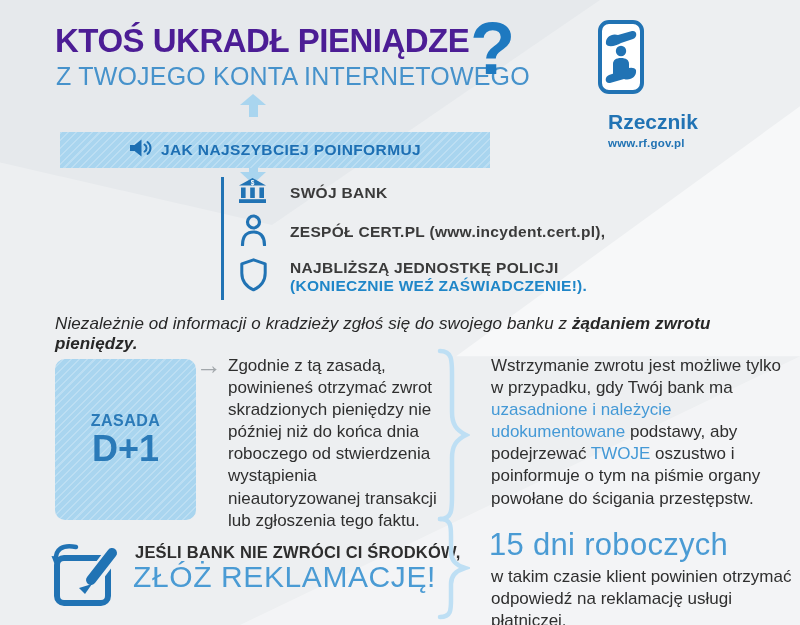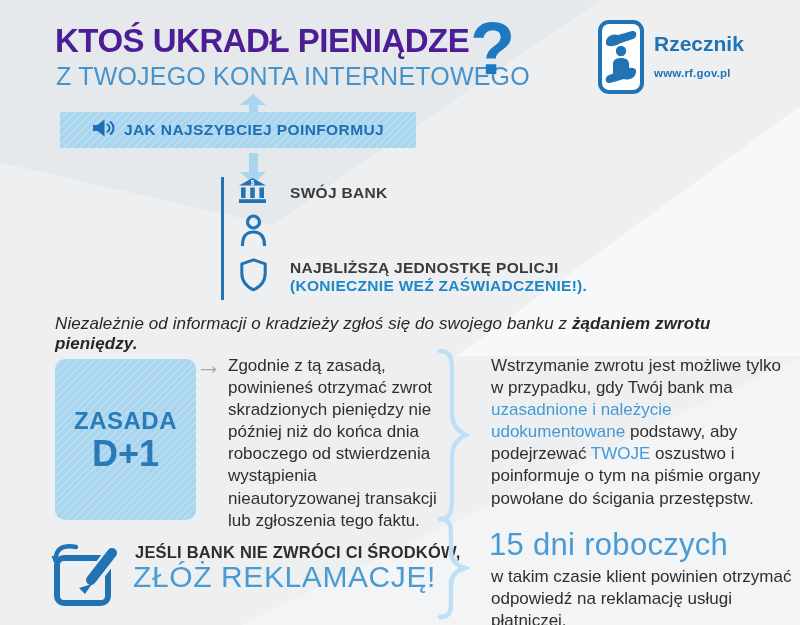--- a/index.html
+++ b/index.html
@@ -14,49 +14,49 @@
   .facet.f2{background:rgba(255,255,255,.35);clip-path:polygon(100% 57%,100% 100%,30% 100%);}
   .facet.f3{background:rgba(120,135,150,.05);clip-path:polygon(0 0,75% 0,34% 36%,0 26%);}
   .abs{position:absolute;}
 
   
   .title{left:55px;top:22px;font-size:33px;font-weight:800;color:#4c1d95;letter-spacing:-.5px;white-space:nowrap;}
   .subtitle{left:56px;top:62px;font-size:25px;font-weight:400;color:#4692cb;letter-spacing:.2px;white-space:nowrap;}
   .qmark{left:470px;top:12px;font-size:74px;font-weight:800;color:#1e79c0;line-height:1;}
 
   
-  .logo{left:598px;top:20px;display:flex;align-items:flex-start;}
+  .logo{left:598px;top:20px;display:flex;align-items:flex-start;flex-direction:column;}
   .logo-text{margin-left:10px;padding-top:12px;}
   .logo-name{font-size:21px;line-height:23px;font-weight:700;color:#2173b4;}
-  .logo-url{font-size:11.5px;font-weight:700;color:#2173b4;margin-top:12px;letter-spacing:.2px;}
+  .logo-url{font-size:11.5px;font-weight:700;color:#2173b4;margin-top:4px;letter-spacing:.2px;}
 
   
   .striped{background-color:#a9d5ef;background-image:repeating-linear-gradient(135deg,rgba(255,255,255,.22) 0 1.5px,rgba(255,255,255,0) 1.5px 5.5px);}
-  .banner{left:60px;top:112px;width:356px;height:36px;display:flex;align-items:center;justify-content:center;gap:9px;}
+  .banner{left:60px;top:132px;width:430px;height:36px;display:flex;align-items:center;justify-content:center;gap:9px;}
   .banner-label{font-size:15.5px;font-weight:700;color:#1d6fb3;letter-spacing:.4px;white-space:nowrap;}
   .arrow-shaft{width:9px;background:#a9d5ef;}
   .arrow-head{width:0;height:0;border-left:13px solid transparent;border-right:13px solid transparent;}
   .up-shaft{left:249px;top:104px;height:13px;}
   .up-head{left:240px;top:94px;border-bottom:11px solid #a9d5ef;}
   .down-shaft{left:249px;top:153px;height:20px;}
   .down-head{left:240px;top:172px;border-top:12px solid #a9d5ef;}
 
   
   .vline{left:221px;top:177px;width:3px;height:123px;background:#2173b4;}
   .li-label{font-size:15.5px;font-weight:600;color:#3a3a3a;letter-spacing:.3px;white-space:nowrap;}
   .li-sublabel{font-size:15.5px;font-weight:700;color:#1f86c8;letter-spacing:.3px;white-space:nowrap;}
 
   
   .notice{left:55px;top:314px;width:710px;font-size:17px;font-style:italic;color:#272727;letter-spacing:.1px;}
   .notice b{font-weight:700;}
 
   
   .rule-box{left:55px;top:359px;width:141px;height:161px;border-radius:10px;
     display:flex;flex-direction:column;align-items:center;justify-content:center;}
-  .rule-box-label{font-size:24px;font-weight:700;color:#2a7ab8;letter-spacing:.5px;}
+  .rule-box-label{font-size:16px;font-weight:700;color:#2a7ab8;letter-spacing:.5px;}
   .rule-box-value{font-size:36px;font-weight:800;color:#2a7ab8;line-height:1.05;}
   .gray-arrow{left:196px;top:350px;font-size:26px;color:#a2a7ab;font-weight:400;}
   .para{font-size:17px;line-height:1.3;color:#2f2f2f;}
   .rule-desc{left:228px;top:355px;width:214px;}
   .withhold{left:491px;top:355px;width:296px;}
   .hl{color:#4499d6;}
 
   
   .complaint-line1{left:135px;top:543px;font-size:16.5px;font-weight:700;color:#2e2e2e;letter-spacing:.2px;white-space:nowrap;}
   .complaint-line2{left:133px;top:560px;font-size:30px;font-weight:400;color:#4a9bd4;letter-spacing:.6px;white-space:nowrap;}
@@ -122,20 +122,21 @@
     </svg>
   </div>
   <div class="abs li-label" style="left:290px;top:184px;">SWÓJ BANK</div>
 
   <div class="abs" style="left:240px;top:214px;">
     <svg width="27" height="32" viewBox="0 0 27 32">
       <circle cx="13.5" cy="8" r="6" fill="none" stroke="#2173b4" stroke-width="3.2"></circle>
       <path d="M2.5,31 C2.5,21.5 7.5,18 13.5,18 C19.5,18 24.5,21.5 24.5,31" fill="none" stroke="#2173b4" stroke-width="3.2" stroke-linecap="round"></path>
     </svg>
   </div>
+  <div class="abs li-label" style="left:290px;top:223px;">ZESPÓŁ CERT.PL (www.incydent.cert.pl),</div>
 
   <div class="abs" style="left:240px;top:258px;">
     <svg width="27" height="34" viewBox="0 0 27 34">
       <path d="M13.5,1.8 L25.2,5.8 V15 C25.2,24 20.2,28.8 13.5,31.8 C6.8,28.8 1.8,24 1.8,15 V5.8 Z" fill="none" stroke="#2173b4" stroke-width="3" stroke-linejoin="round"></path>
     </svg>
   </div>
   <div class="abs li-label" style="left:290px;top:259px;">NAJBLIŻSZĄ JEDNOSTKĘ POLICJI</div>
   <div class="abs li-sublabel" style="left:290px;top:277px;">(KONIECZNIE WEŹ ZAŚWIADCZENIE!).</div>
 
   <div class="abs notice"><span>Niezależnie od informacji o kradzieży zgłoś się do swojego banku z </span><b>żądaniem zwrotu pieniędzy.</b></div>

